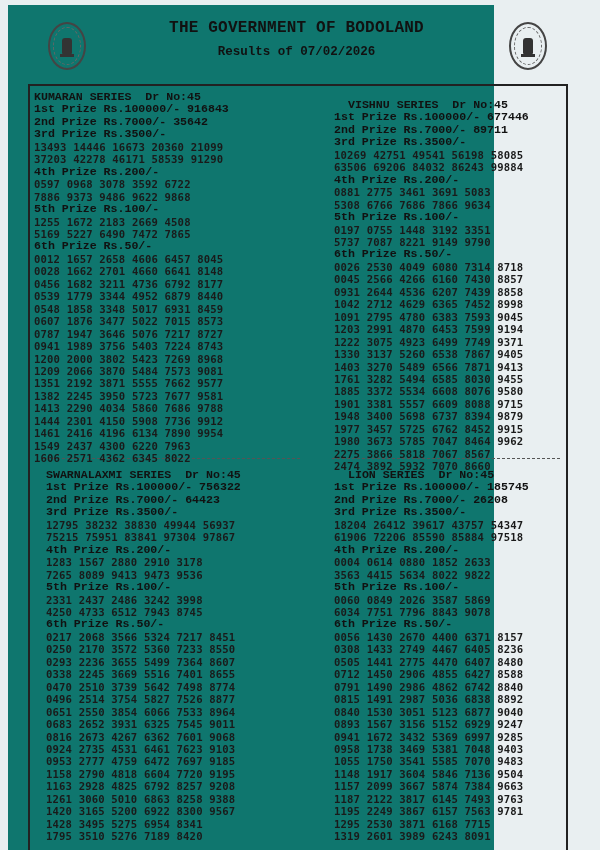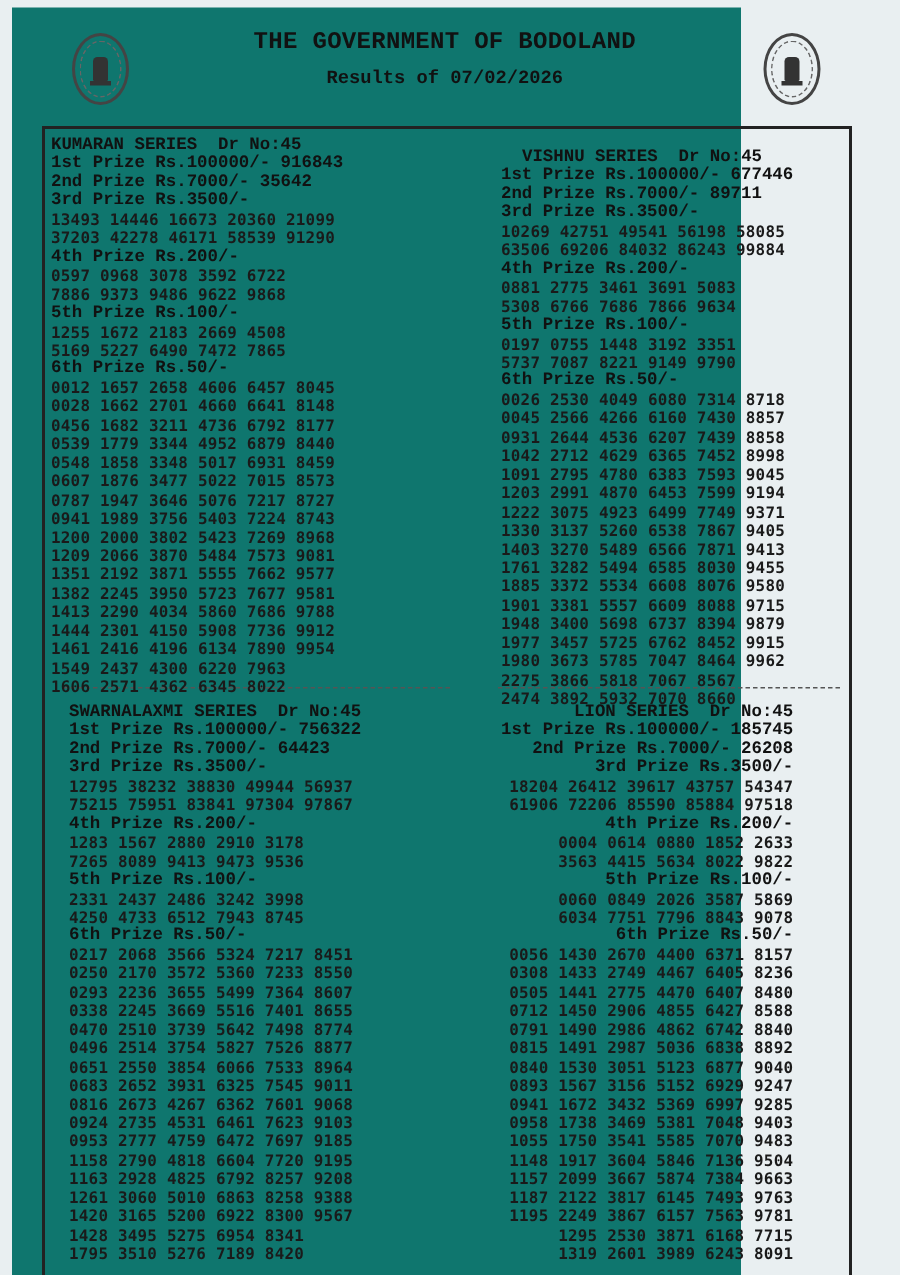--- a/index.html
+++ b/index.html
@@ -64,21 +64,21 @@
     font-weight: bold;
   }
   .series .nums {
     font-family: "DejaVu Sans Mono", monospace;
     font-weight: bold; font-size: 10.6px; letter-spacing: 0.15px;
     color: #1a1a1a;
   }
   .s-kumaran { left: 26px; top: 86px; }
   .s-vishnu { left: 326px; top: 94px; }
   .s-swarna { left: 38px; top: 464px; }
-  .s-lion { left: 326px; top: 464px; text-align: right; }
+  .s-lion { left: 326px; top: 464px; }
   .head-indent { padding-left: 14px; }
 
   .divider {
     position: absolute; top: 453px; height: 0;
     border-top: 1.5px dashed #555;
   }
   .divider-left { left: 34px; width: 258px; }
   .divider-right { left: 324px; width: 228px; }
 </style>
 </head>

